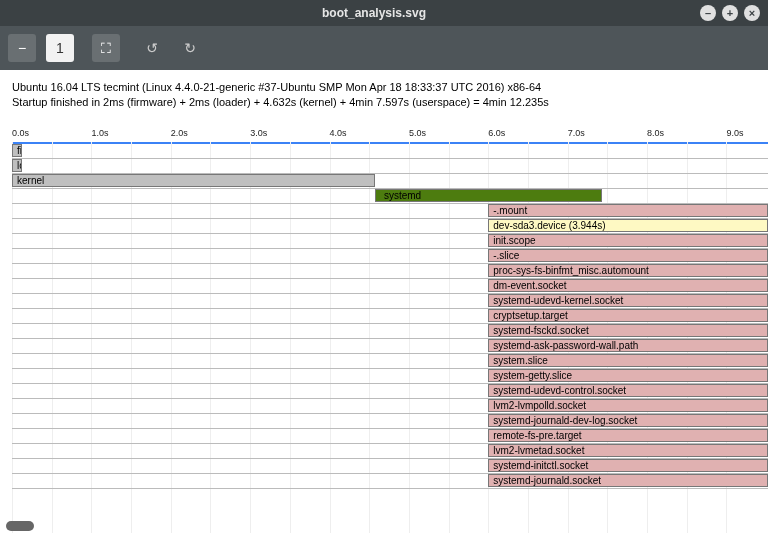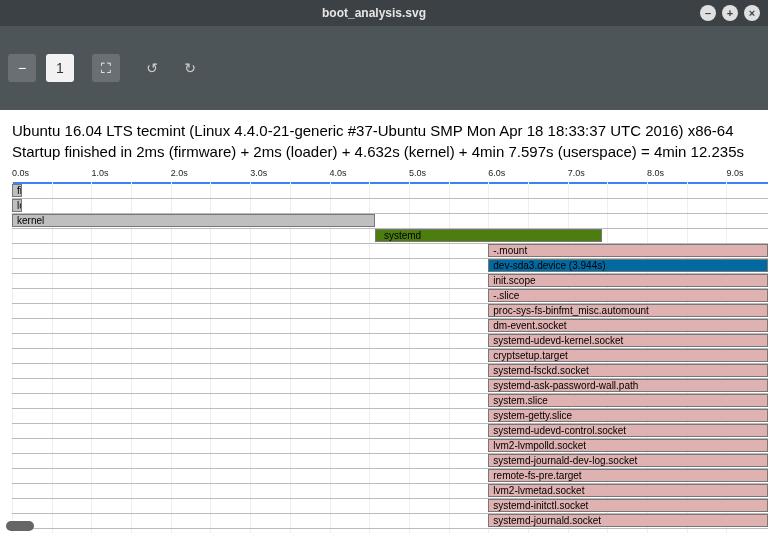--- a/index.html
+++ b/index.html
@@ -1,39 +1,39 @@
 <!DOCTYPE html>
 <html><head>
 <meta charset="utf-8">
 <style>
   html,body{margin:0;padding:0;font-family:Arial,Helvetica,sans-serif;font-size:11px;background:#4e5559;}
-  .window{width:768px;height:533px;background:#4e5559;display:flex;flex-direction:column;gap:20px;}
+  .window{width:768px;height:533px;background:#4e5559;display:flex;flex-direction:column;}
   .titlebar{height:26px;background:#3b4144;display:flex;align-items:center;color:#e6e6e6;font-weight:600;font-size:12px;padding:0 8px;}
   .titlebar .tleft{width:40px;}
   .titlebar .ttitle{flex:1;text-align:center;}
   .titlebar .tbtns{display:flex;gap:6px;}
   .tcircle{width:16px;height:16px;border-radius:50%;background:#e0e0e0;color:#3b4144;display:flex;align-items:center;justify-content:center;font-size:11px;font-weight:bold;cursor:pointer;}
   .toolbar{height:44px;background:#4e5559;display:flex;align-items:center;gap:10px;padding:0 8px;}
   .tbbtn{height:28px;min-width:28px;border-radius:3px;background:#696f72;color:#fff;display:flex;align-items:center;justify-content:center;cursor:pointer;font-size:14px;}
   .tbbtn.white{background:#f2f2f2;color:#333;}
   .tbbtn.sp{margin-left:8px;}
   .viewer{flex:1;background:#fff;margin:0;position:relative;overflow:hidden;}
-  .header{padding:10px 12px 2px 12px;color:#000;font-size:15px;line-height:1.4;}
+  .header{padding:10px 12px 2px 12px;color:#000;font-size:11px;line-height:1.4;}
   .chartwrap{position:absolute;left:12px;right:0;top:58px;bottom:0;}
   .ticks{position:relative;height:14px;border-bottom:2px solid #3b82f6;}
   .tick{position:absolute;top:0;font-size:9px;color:#222;}
   .grid{position:absolute;top:14px;left:0;right:0;bottom:0;}
   .vline{position:absolute;top:0;bottom:0;width:1px;background:#dcdcdc;}
   .rows{position:relative;}
   .row{position:relative;height:14px;border-bottom:1px solid #bbb;}
   .bar{position:absolute;top:0;height:13px;border:1px solid #777;box-sizing:border-box;display:flex;align-items:center;padding:0 4px;font-size:10px;color:#000;overflow:hidden;white-space:nowrap;}
   .c-grey{background:#bfbfbf;}
   .c-blue{background:#4d7c0f;padding-left:8px;}
   .c-pink{background:#e0b1b1;}
-  .c-red{background:#0369a1;}
+  .c-red{background:#fef9c3;}
   .scrollbar{position:absolute;left:6px;bottom:2px;width:28px;height:10px;background:#666;border-radius:5px;}
 </style>
 </head>
 <body>
 
 <div class="window">
 
   <div class="titlebar">
     <div class="tleft"></div>
     <div class="ttitle">boot_analysis.svg</div>

